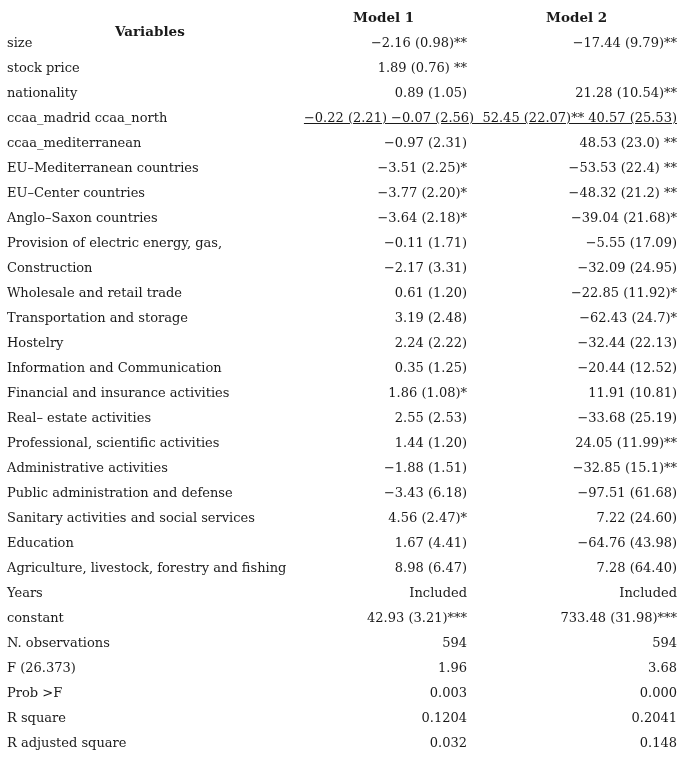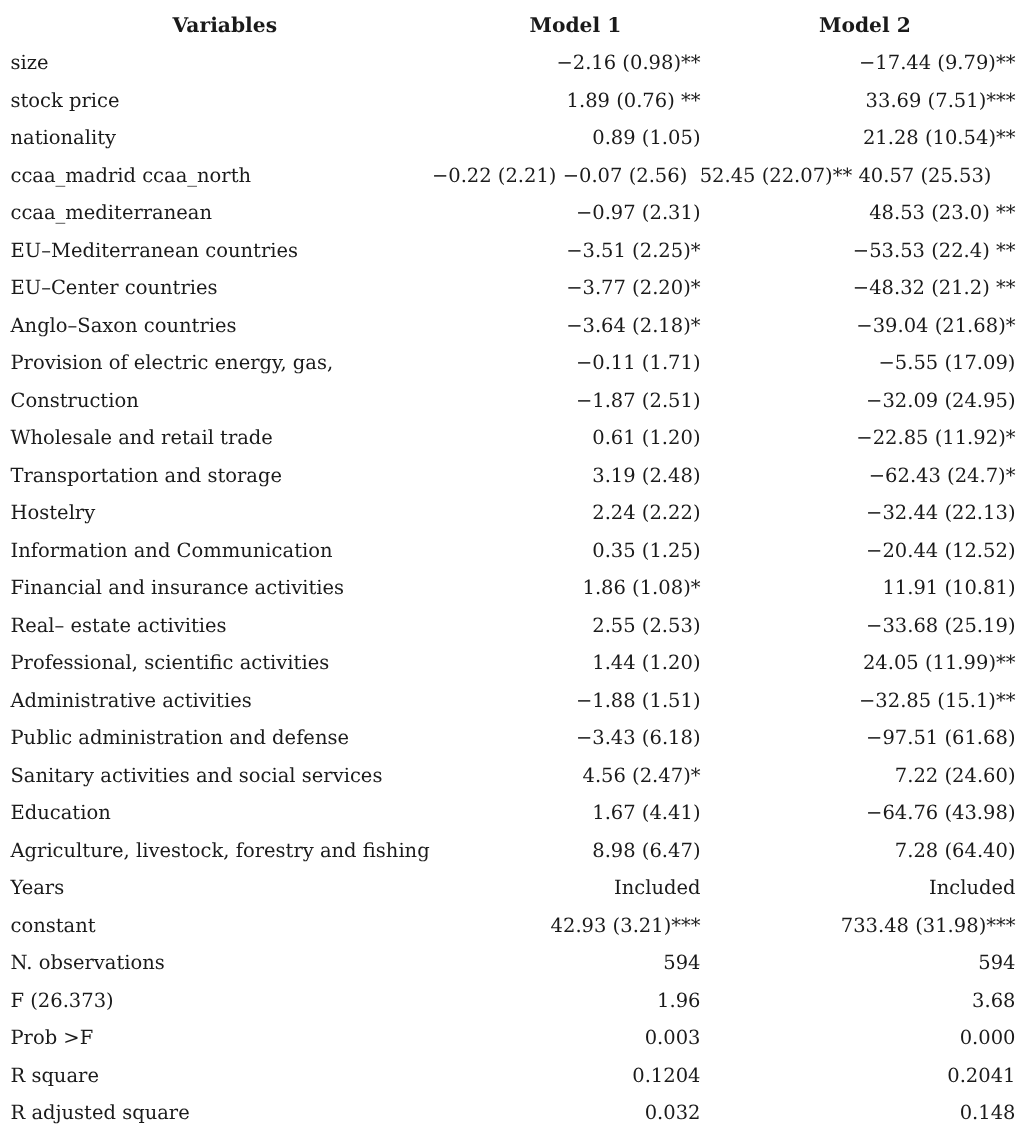--- a/index.html
+++ b/index.html
@@ -4,44 +4,43 @@
   <style>
     html, body { margin: 0; padding: 0; background: #ffffff; }
     body { width: 685px; height: 758px; overflow: hidden; font-family: "DejaVu Serif", "Liberation Serif", serif; color: #1a1a1a; }
     .table { position: relative; width: 685px; }
     .row { position: relative; height: 25px; line-height: 25px; font-size: 13px; }
     .row.header { height: 30px; line-height: 34px; font-weight: bold; font-size: 13.5px; }
     .cell { position: absolute; top: 0; white-space: nowrap; }
     .var { left: 7px; }
     .m1 { right: 218px; text-align: left; }
     .m2 { right: 8px; text-align: left; }
-    .header .var { left: 115px; }
+    .header .var { left: 115px; margin-top: 14px; }
     .header .m1 { right: auto; left: 353px; }
     .header .m2 { right: auto; left: 546px; }
-    .wide { right: 24px; text-align: center; }
+    .wide { right: 8px; text-align: center; text-decoration: underline; }
   </style>
 </head>
 <body>
 
 <div class="table">
   <div class="row header">
     <span class="cell var">Variables</span>
     <span class="cell m1">Model 1</span>
     <span class="cell m2">Model 2</span>
   </div>
   <div id="rows">
       <div class="row">
         <span class="cell var">size</span>
         <span class="cell m1">−2.16 (0.98)**</span>
         <span class="cell m2">−17.44 (9.79)**</span>
       </div>
       <div class="row">
         <span class="cell var">stock price</span>
         <span class="cell m1">1.89 (0.76) **</span>
-        <span class="cell m2">33.69 (7.51)***</span>
       </div>
       <div class="row">
         <span class="cell var">nationality</span>
         <span class="cell m1">0.89 (1.05)</span>
         <span class="cell m2">21.28 (10.54)**</span>
       </div>
       <div class="row">
         <span class="cell var">ccaa_madrid ccaa_north</span>
         <span class="cell wide" style="white-space: pre;">−0.22 (2.21) −0.07 (2.56)  52.45 (22.07)** 40.57 (25.53)</span>
       </div>
@@ -65,21 +64,21 @@
         <span class="cell m1">−3.64 (2.18)*</span>
         <span class="cell m2">−39.04 (21.68)*</span>
       </div>
       <div class="row">
         <span class="cell var">Provision of electric energy, gas,</span>
         <span class="cell m1">−0.11 (1.71)</span>
         <span class="cell m2">−5.55 (17.09)</span>
       </div>
       <div class="row">
         <span class="cell var">Construction</span>
-        <span class="cell m1">−1.87 (2.51)</span>
+        <span class="cell m1">−2.17 (3.31)</span>
         <span class="cell m2">−32.09 (24.95)</span>
       </div>
       <div class="row">
         <span class="cell var">Wholesale and retail trade</span>
         <span class="cell m1">0.61 (1.20)</span>
         <span class="cell m2">−22.85 (11.92)*</span>
       </div>
       <div class="row">
         <span class="cell var">Transportation and storage</span>
         <span class="cell m1">3.19 (2.48)</span>

